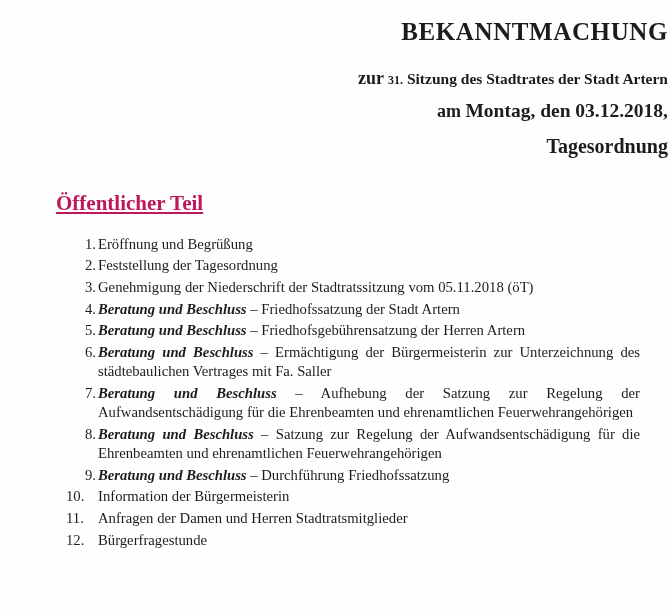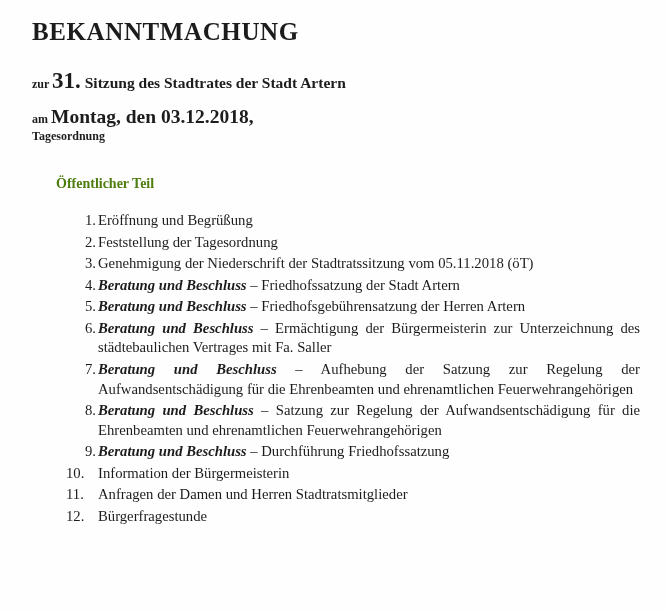--- a/index.html
+++ b/index.html
@@ -19,54 +19,54 @@
 
   .page {
     width: 668px;
     height: 612px;
     position: relative;
     background: #fefefe;
   }
 
   
   .header {
-    text-align: left;
+    text-align: right;
     padding-top: 17px;
-    padding-left: 32px;
   }
   .doc-title {
     font-size: 25px;
     font-weight: bold;
     letter-spacing: 0.6px;
     line-height: 1.2;
     color: #1c1c1c;
   }
   .header-line {
     font-weight: bold;
     color: #1c1c1c;
     line-height: 1.25;
   }
   .hl-1 { font-size: 15.5px; margin-top: 20px; }
   .hl-2 { font-size: 15.5px; margin-top: 9px; }
   .hl-3 { font-size: 15.5px; margin-top: 9px; }
-  .hl-4 { font-size: 12px;   }
+  .hl-4 { font-size: 20px;   margin-top: 11px; }
 
-  .big-1  { font-size: 23px; }
+  .big-1  { font-size: 12px; }
   .big-2  { font-size: 19.5px; margin-top: 16px; }
   .big-3  { font-size: 19.5px; }
-  .small-pre { font-size: 12px; }
+  .small-pre { font-size: 18px; }
 
   
   .section-heading {
     margin: 32px 0 0 56px;
-    font-size: 14px;
+    font-size: 21px;
     font-weight: bold;
+    text-decoration: underline;
     text-underline-offset: 2px;
     display: inline-block;
-    color: #4d7c0f;
+    color: #be185d;
   }
 
   
   .agenda {
     margin: 19px 0 0 0;
     padding: 0;
     list-style: none;
     font-size: 14.7px;
     line-height: 1.33;
     color: #1c1c1c;

